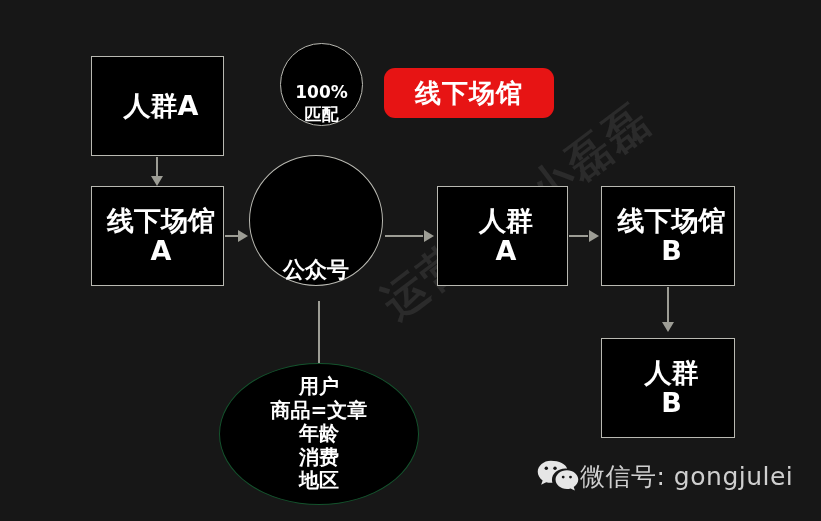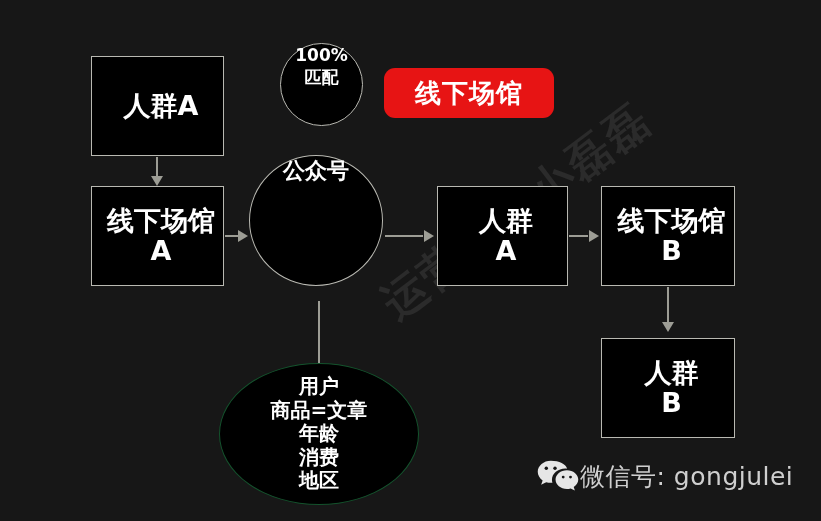--- a/index.html
+++ b/index.html
@@ -61,21 +61,21 @@
   
   .circle-node {
     position: absolute;
     background: #000000;
     border: 1px solid #b9b9b2;
     border-radius: 50%;
     color: #ffffff;
     display: flex;
     flex-direction: column;
     align-items: center;
-    justify-content: flex-start;
+    justify-content: flex-end;
     text-align: center;
     font-weight: 700;
     box-sizing: border-box;
   }
   #circle-match {
     left: 280px; top: 43px; width: 83px; height: 83px;
     font-size: 17px; line-height: 1.3;
   }
   #circle-official {
     left: 249px; top: 155px; width: 134px; height: 131px;

